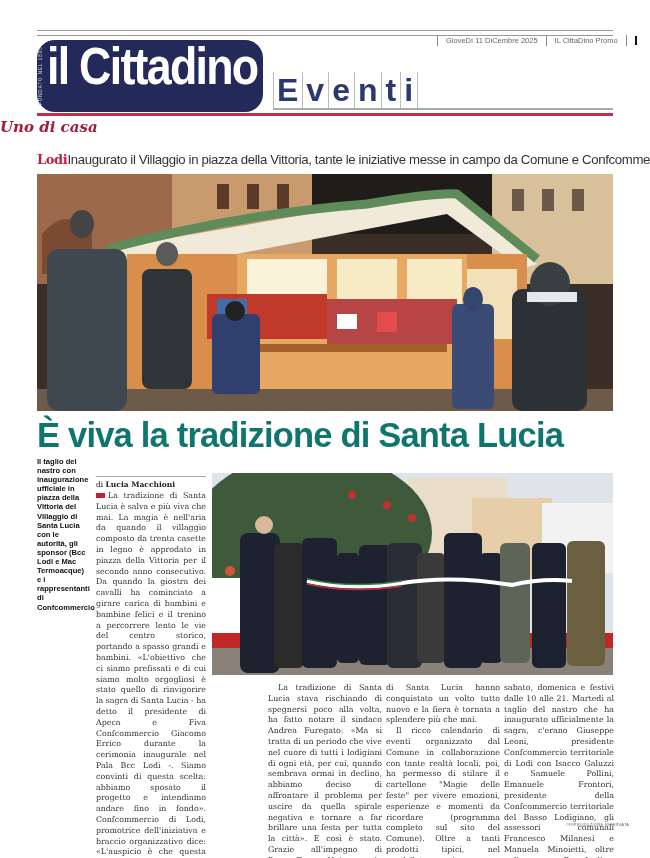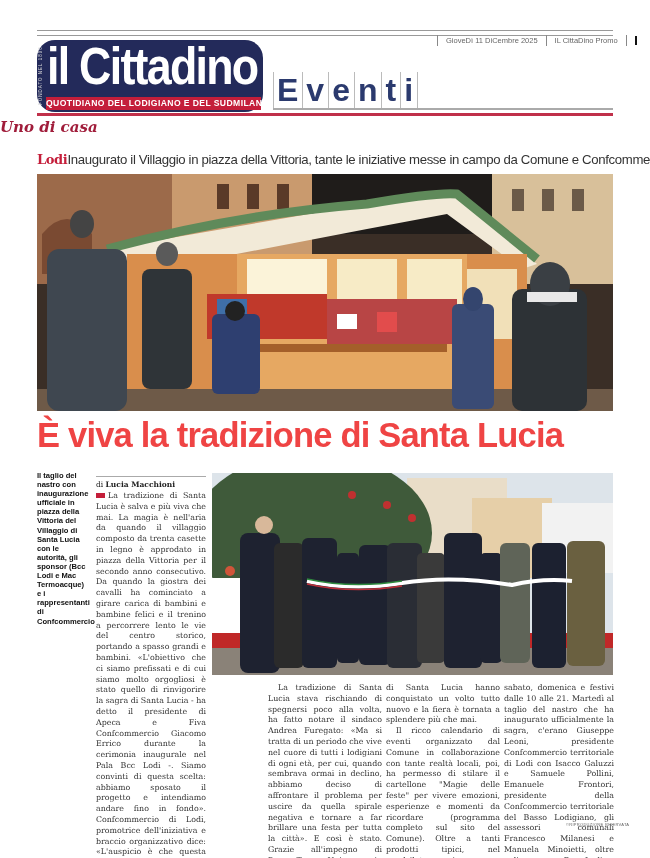--- a/index.html
+++ b/index.html
@@ -15,22 +15,22 @@
   .logo .sub{position:absolute;left:9px;bottom:2px;width:215px;height:13px;background:#c41e3a;color:#fff;font-family:"Liberation Sans",sans-serif;font-weight:bold;font-size:8.6px;line-height:13px;letter-spacing:0.4px;text-align:center;white-space:nowrap;}
   .eventi{left:273px;top:72px;height:36px;display:flex;}
   .eventi span{display:inline-block;font-family:"Liberation Sans",sans-serif;font-weight:bold;font-size:32px;color:#2b3a6e;padding:0 3px;border-left:1px solid #bbb;line-height:36px;letter-spacing:1px;}
   .eventi span:last-child{border-right:1px solid #bbb;}
   .eventi-rule{left:273px;top:108px;width:340px;height:2px;background:#aaa;}
   .redrule{left:37px;top:113px;width:576px;height:3px;background:#c0304a;}
   .tagline{left:0;top:118px;width:650px;font-family:"DejaVu Serif",serif;font-style:italic;font-weight:bold;font-size:15px;color:#a01c3a;}
   .kicker{left:37px;top:152px;font-family:"Liberation Sans",sans-serif;font-size:13.2px;color:#333;white-space:nowrap;letter-spacing:-0.35px;}
   .kicker .place{color:#c41e3a;font-family:"DejaVu Serif",serif;font-weight:bold;margin-right:0;font-size:13px;}
   .photo1{left:37px;top:174px;width:576px;height:237px;overflow:hidden;background:#2a2520;}
-  .headline{left:37px;top:416px;width:580px;font-family:"Liberation Sans",sans-serif;font-weight:bold;font-size:34.5px;letter-spacing:-0.8px;color:#ef4444;white-space:nowrap;}
-  .caption{left:37px;top:471px;width:52px;font-family:"Liberation Sans",sans-serif;font-weight:bold;font-size:7.6px;line-height:9.1px;color:#111;}
+  .headline{left:37px;top:416px;width:580px;font-family:"Liberation Sans",sans-serif;font-weight:bold;font-size:34.5px;letter-spacing:-0.8px;color:#0f766e;white-space:nowrap;}
+  .caption{left:37px;top:457px;width:52px;font-family:"Liberation Sans",sans-serif;font-weight:bold;font-size:7.6px;line-height:9.1px;color:#111;}
   .byline{left:96px;top:480px;font-family:"DejaVu Serif",serif;font-size:7.5px;color:#222;}
   .byline b{font-weight:bold;}
   .bylinerule{left:96px;top:476px;width:110px;height:1px;background:#aaa;}
   .col{font-family:"DejaVu Serif",serif;font-size:7.9px;line-height:10.8px;color:#333;text-align:justify;hyphens:auto;}
   .col p{margin:0;}
   .col p.ind{text-indent:10px;}
   .col1{left:96px;top:491px;width:110px;}
   .col2{left:268px;top:683px;width:114px;}
   .col3{left:386px;top:683px;width:114px;}
   .col4{left:504px;top:683px;width:110px;}
@@ -47,21 +47,20 @@
   <span>GioveDì 11 DiCembre 2025</span>
   <span class="sep"></span>
   <span>IL CittaDino Promo</span>
   <span class="sep"></span>
   <span class="mark"></span>
 </div>
 
 <div class="abs logo">
   <div class="vert">FONDATO NEL 1890</div>
   <div class="name">il Cittadino</div>
-  <div class="sub">QUOTIDIANO DEL LODIGIANO E DEL SUDMILANO</div>
 </div>
 
 <div class="abs eventi">
   <span>E</span>
   <span>v</span>
   <span>e</span>
   <span>n</span>
   <span>t</span>
   <span>i</span>
 </div>

